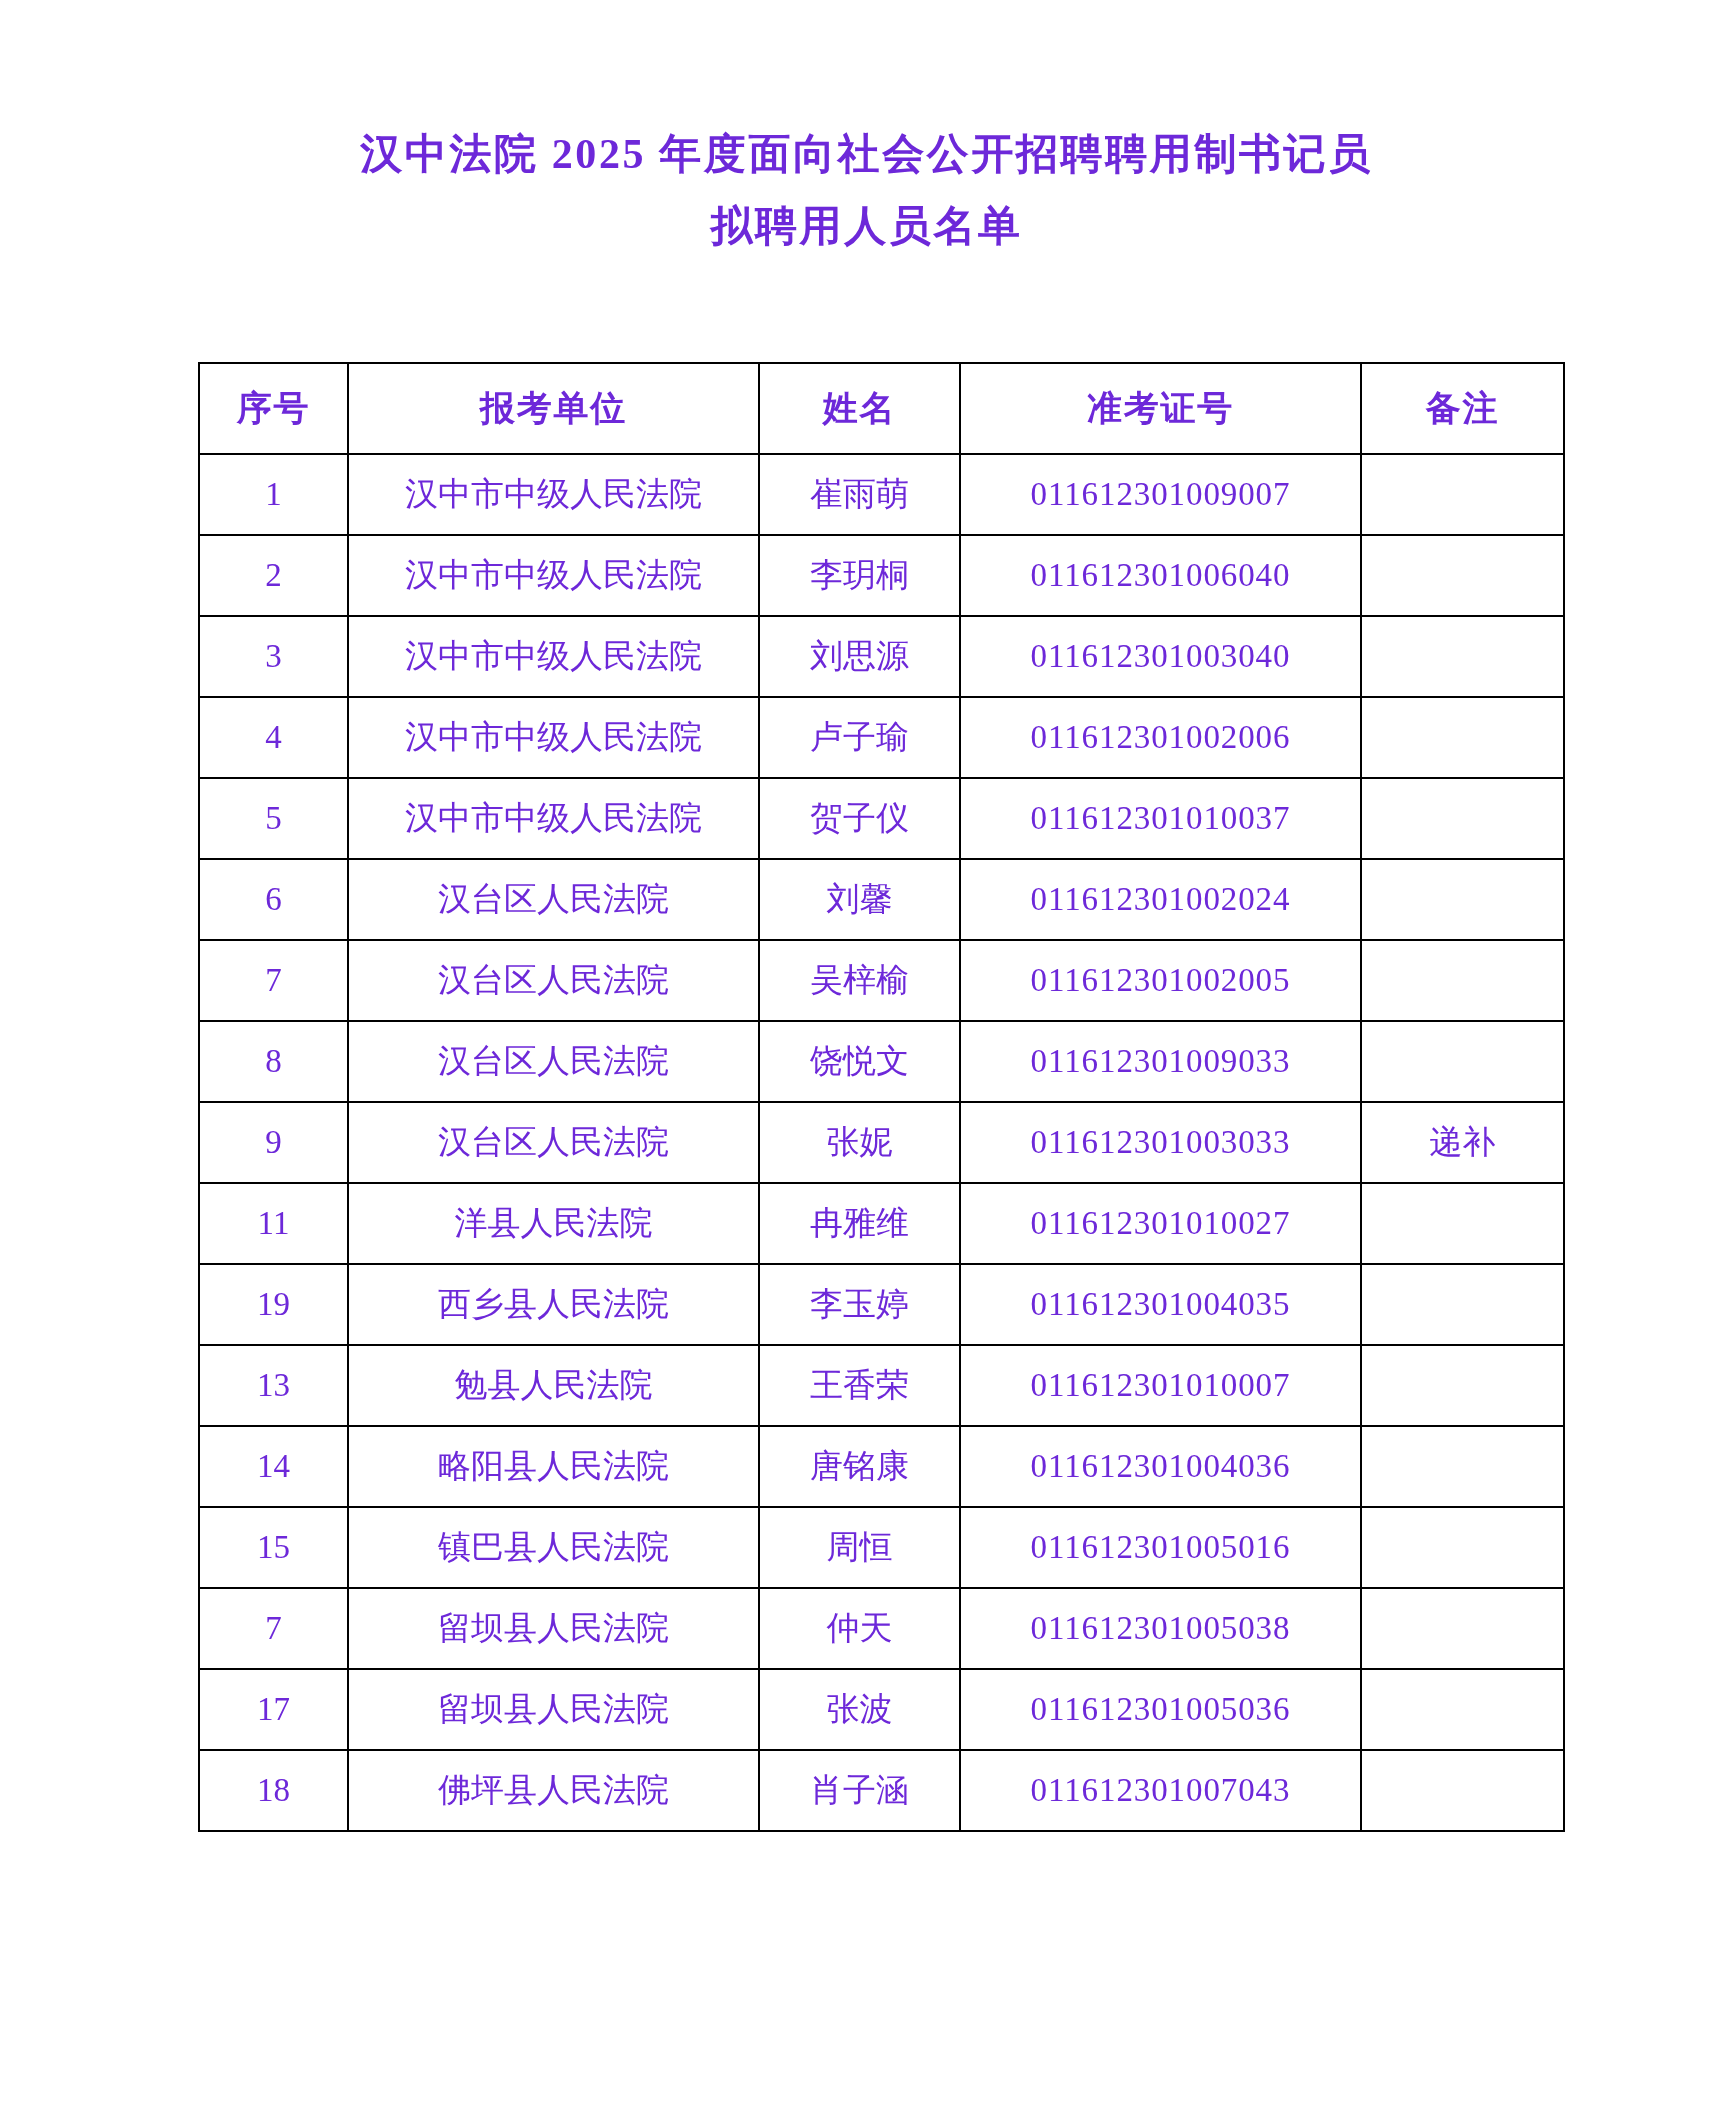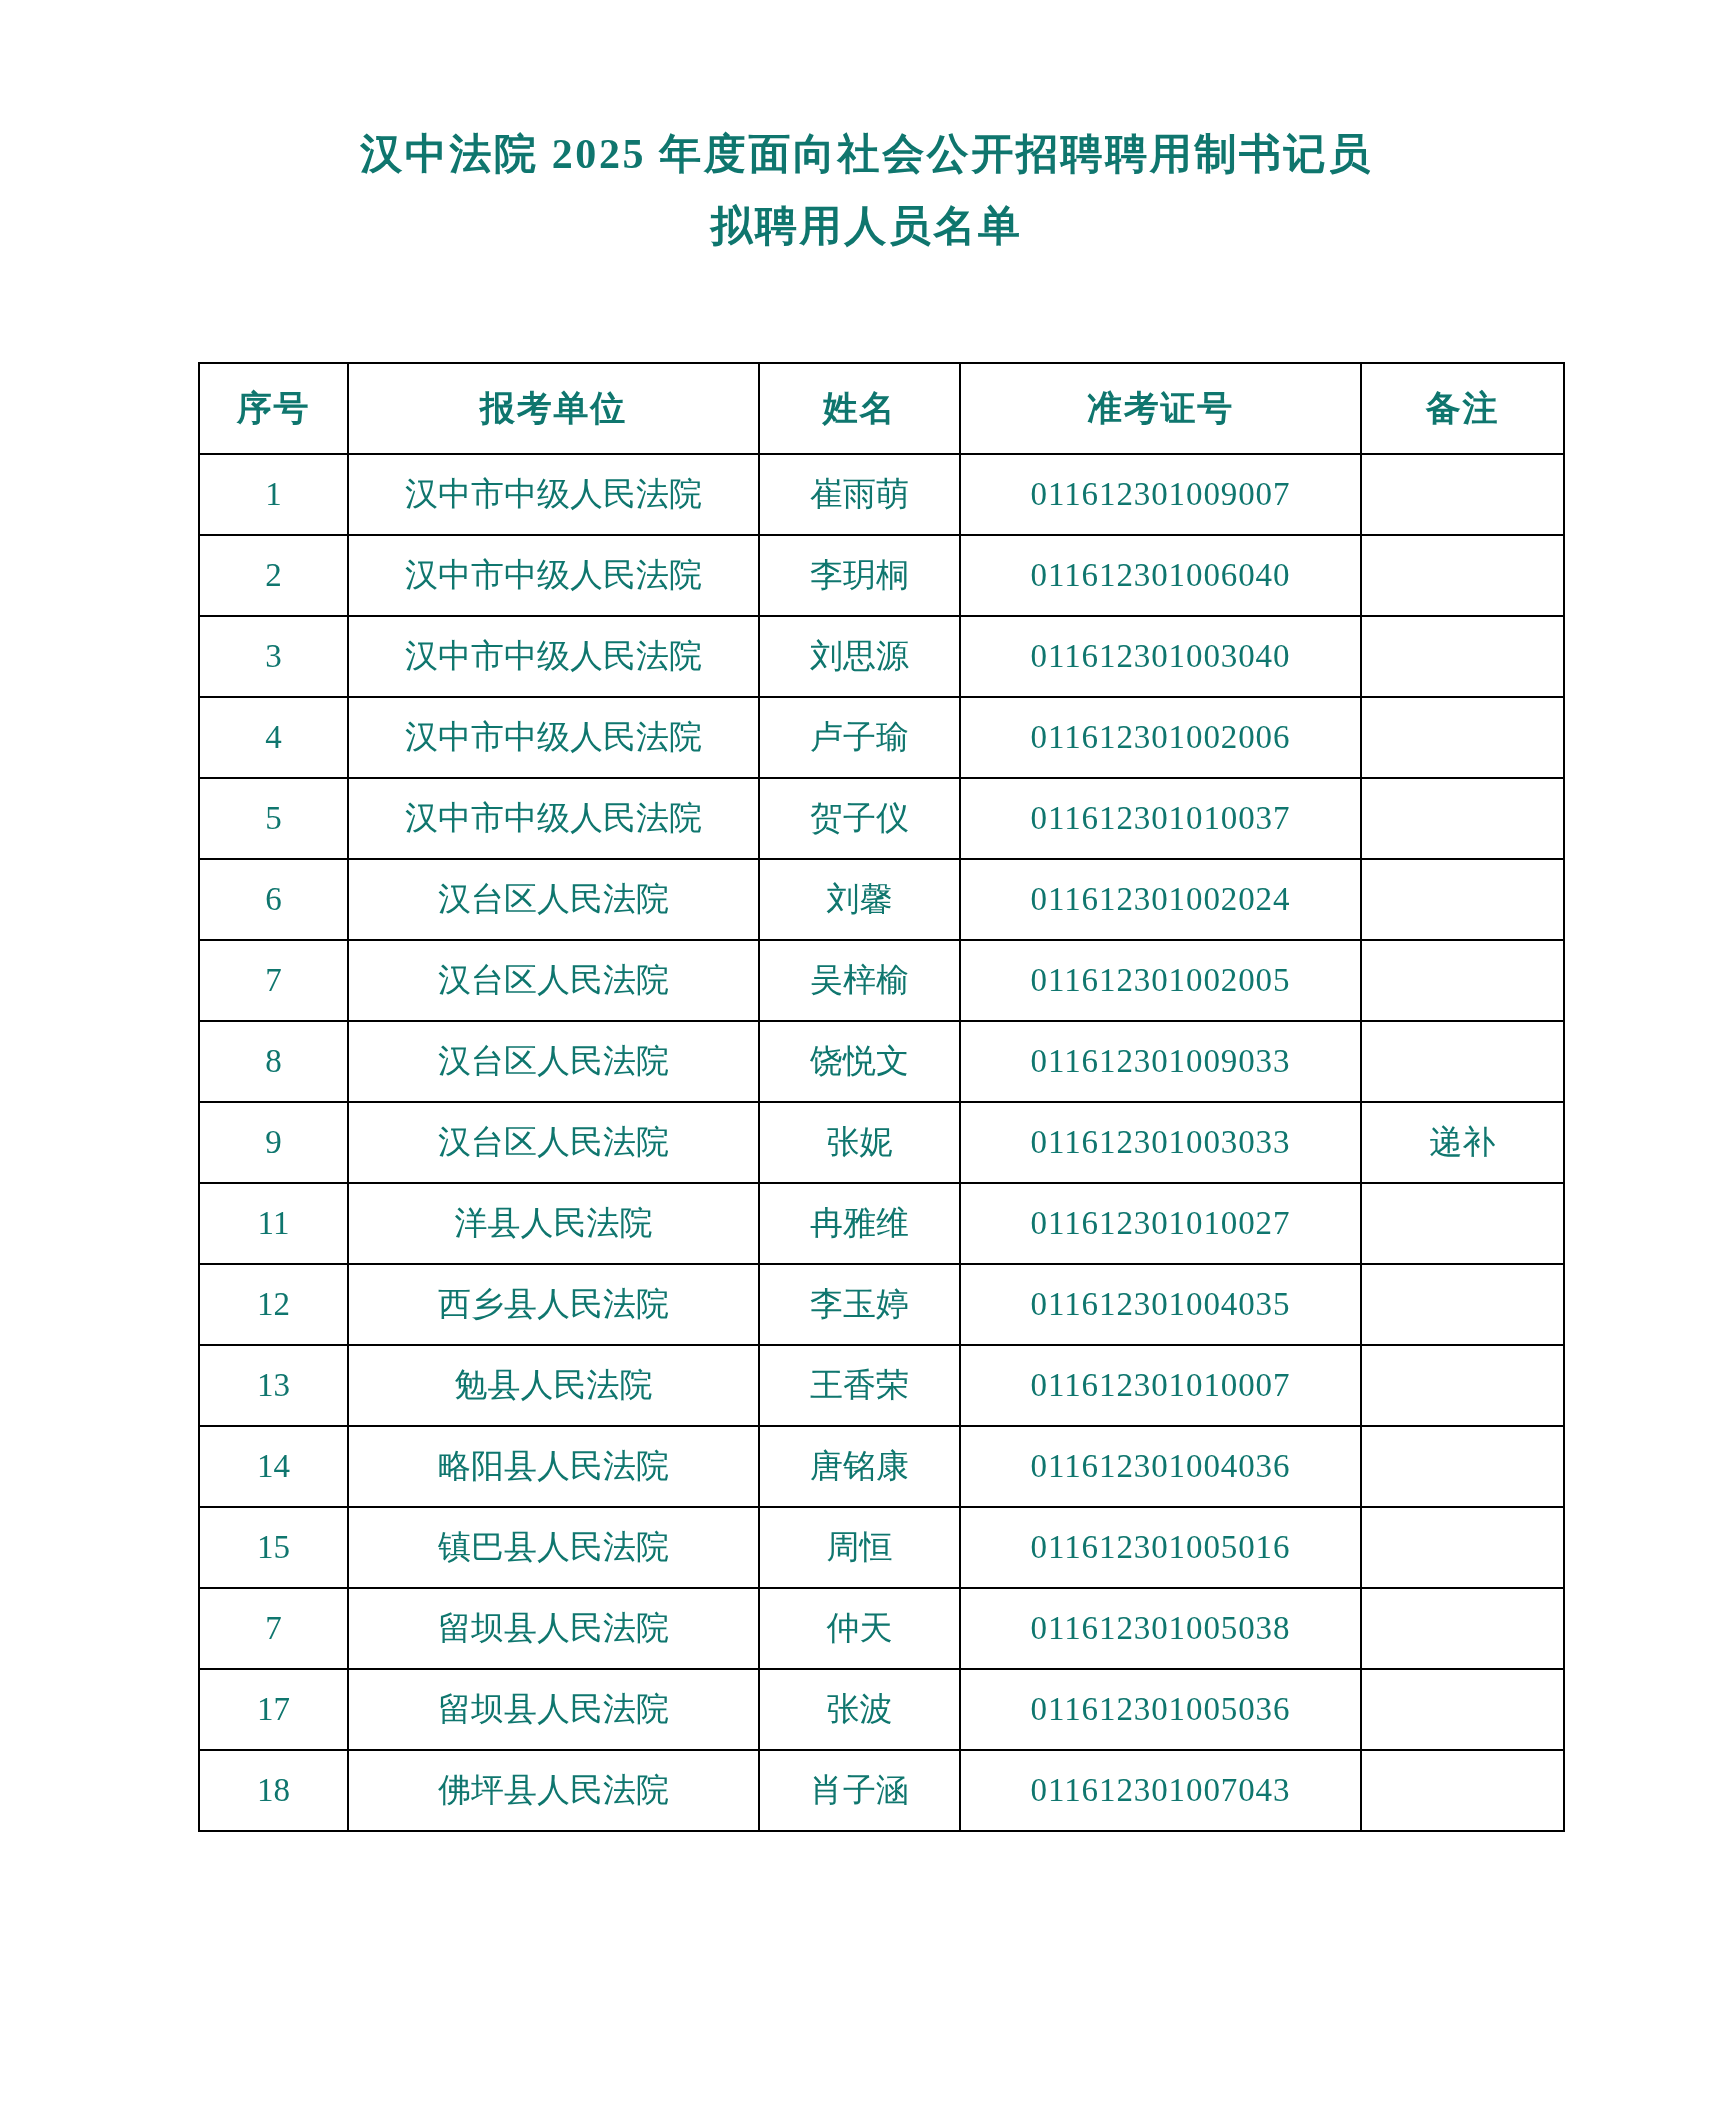--- a/index.html
+++ b/index.html
@@ -6,21 +6,21 @@
     margin: 0;
     padding: 0;
     background: #ffffff;
   }
   .page {
     position: relative;
     width: 1733px;
     height: 2101px;
     background: #ffffff;
     font-family: "Liberation Serif", "DejaVu Serif", serif;
-    color: #0f766e;
+    color: #6d28d9;
     overflow: hidden;
   }
   .doc-title {
     position: absolute;
     left: 0;
     right: 0;
     top: 126px;
     text-align: center;
     font-size: 42px;
     font-weight: bold;
@@ -165,21 +165,21 @@
           <td class="cell-remark">递补</td>
         </tr>
         <tr>
           <td class="cell-no">11</td>
           <td class="cell-unit">洋县人民法院</td>
           <td class="cell-name">冉雅维</td>
           <td class="cell-ticket">011612301010027</td>
           <td class="cell-remark"></td>
         </tr>
         <tr>
-          <td class="cell-no">12</td>
+          <td class="cell-no">19</td>
           <td class="cell-unit">西乡县人民法院</td>
           <td class="cell-name">李玉婷</td>
           <td class="cell-ticket">011612301004035</td>
           <td class="cell-remark"></td>
         </tr>
         <tr>
           <td class="cell-no">13</td>
           <td class="cell-unit">勉县人民法院</td>
           <td class="cell-name">王香荣</td>
           <td class="cell-ticket">011612301010007</td>

